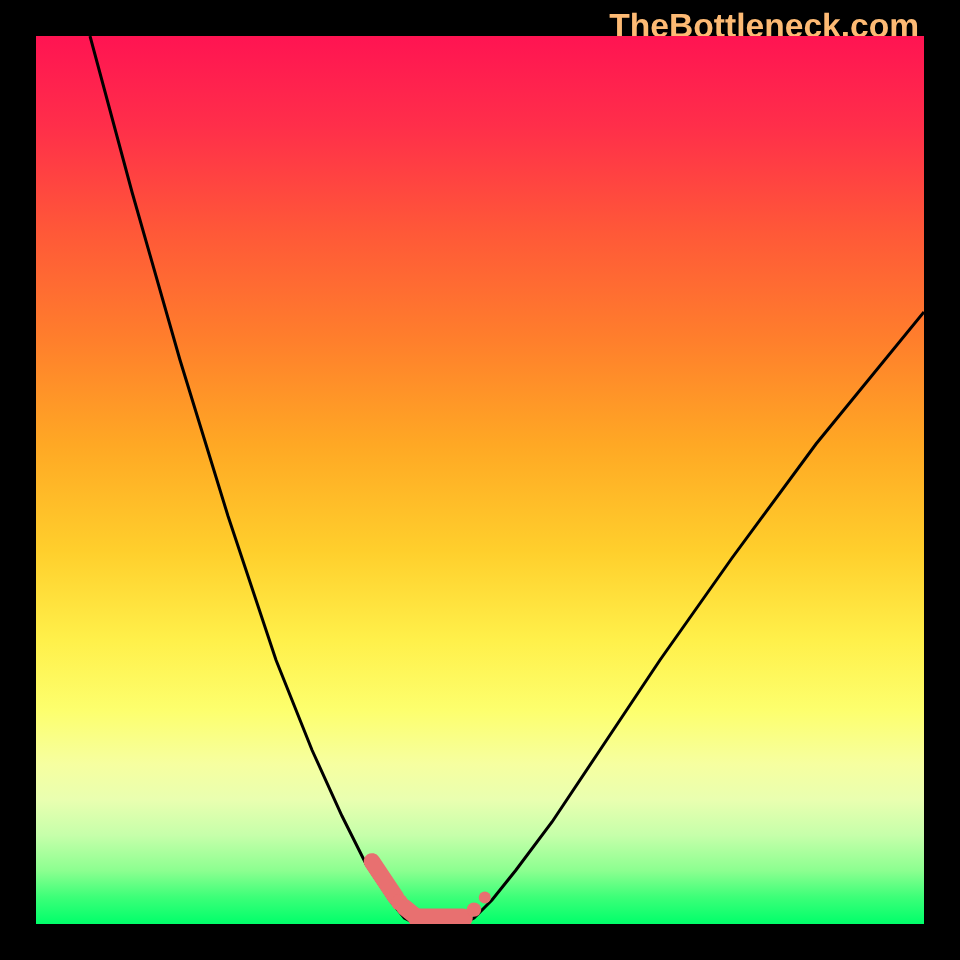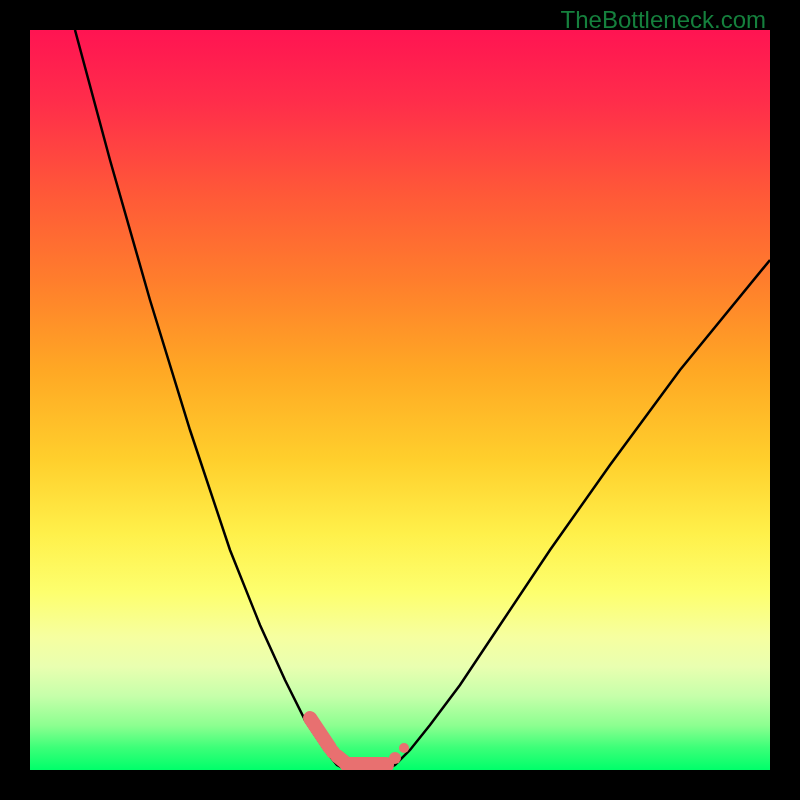--- a/index.html
+++ b/index.html
@@ -39,23 +39,23 @@
       #c6ffaa 90%,
       #8cff90 94%,
       #3cff78 97%,
       #00ff6a 100%
     );
   }
   .watermark {
     position: absolute;
     right: 34px;
     top: 6px;
-    font-size: 24px;
-    font-weight: 400;
-    color: #15803d;
+    font-size: 28px;
+    font-weight: 700;
+    color: #fdba74;
     letter-spacing: 0px;
   }
   svg.curve {
     position: absolute;
     left: 0;
     top: 0;
     width: 100%;
     height: 100%;
   }
 </style>

